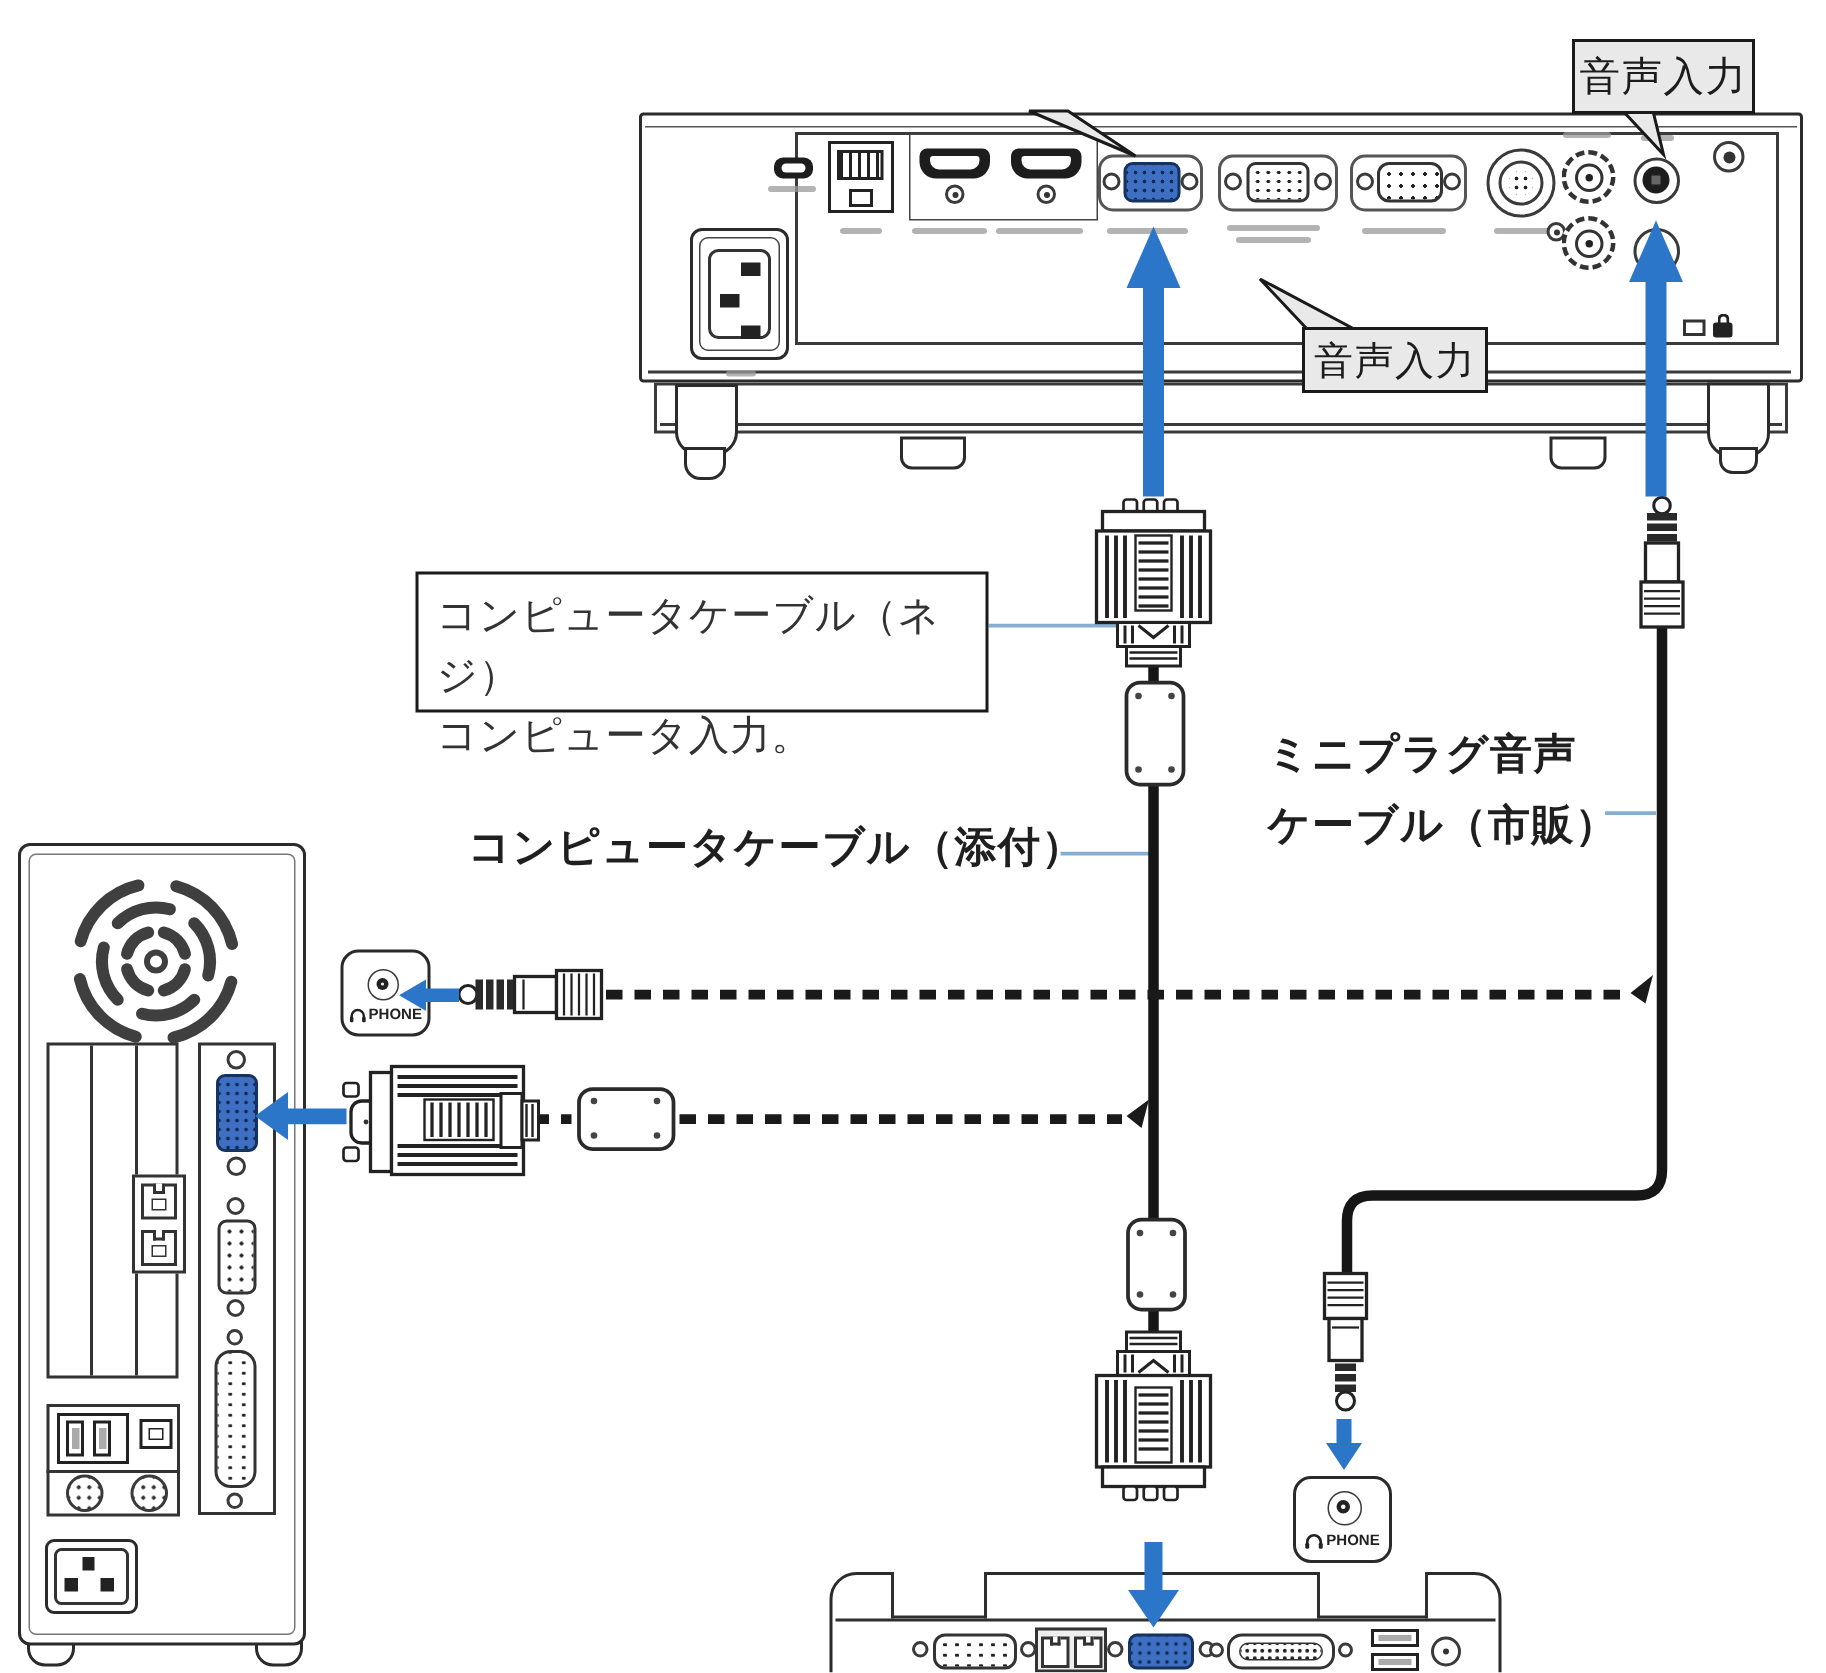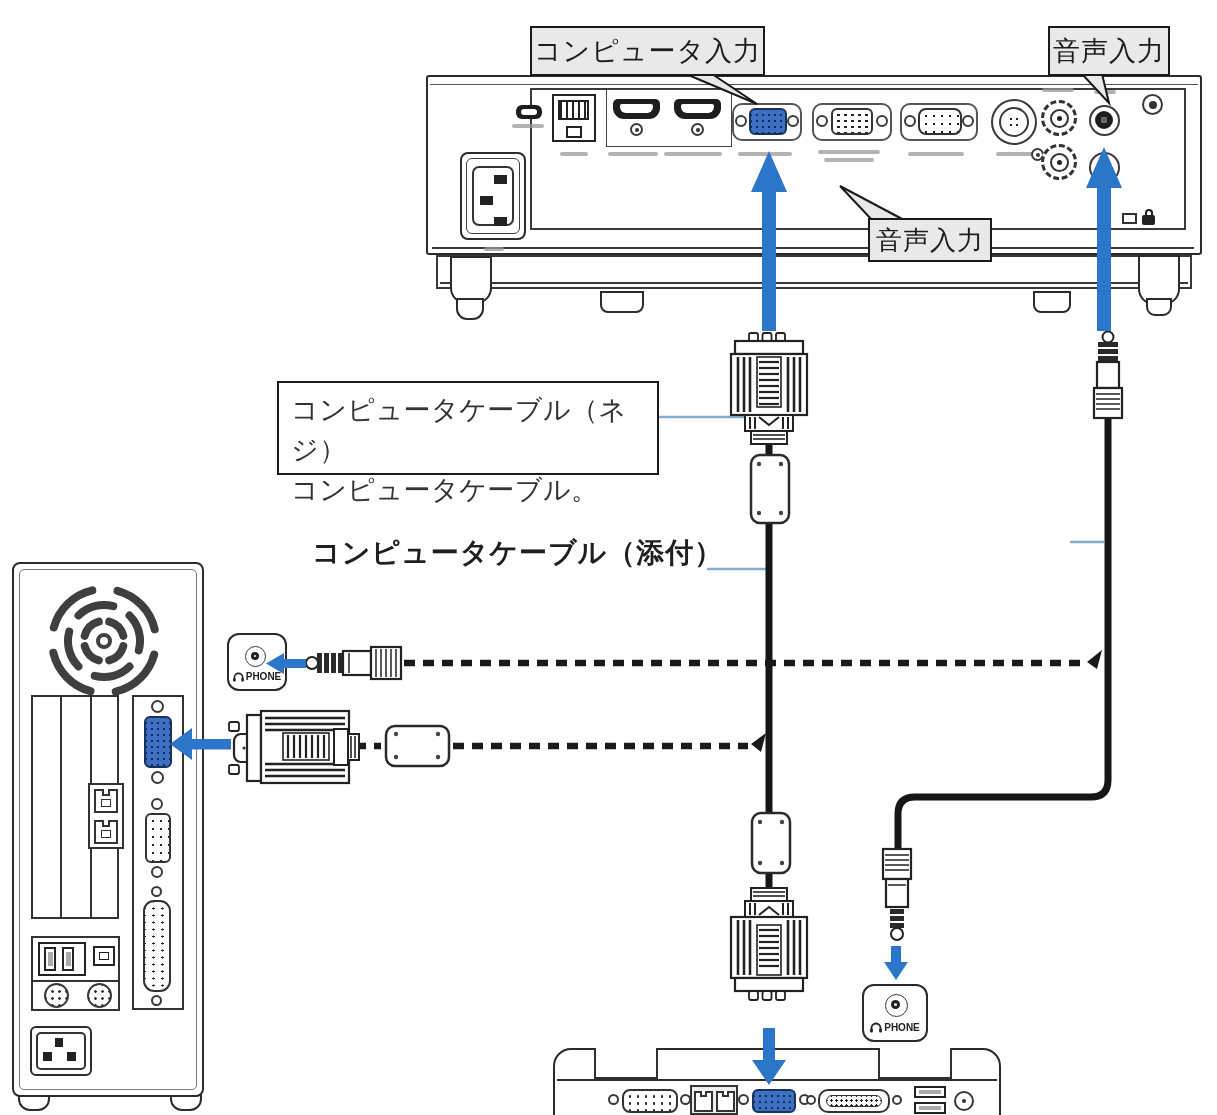--- a/index.html
+++ b/index.html
@@ -121,37 +121,38 @@
   <div class="a c" style="left:1089px;top:152px;width:31px;height:31px;border-width:2.5px;z-index:2;"></div>
 
   <div class="a c" style="left:1142px;top:94px;width:21px;height:21px;border-width:2.5px;z-index:2;">
     <div style="position:absolute;left:4.5px;top:4.5px;width:8px;height:8px;border-radius:50%;background:#333;"></div>
   </div>
 
   <div class="a" style="left:1122px;top:213px;width:15px;height:11px;border:2.5px solid #333;z-index:2;"></div>
   <div class="a" style="left:1145px;top:209px;width:8px;height:8px;border:2.5px solid #222;border-bottom:none;border-radius:5px 5px 0 0;z-index:2;"></div>
   <div class="a" style="left:1142px;top:215px;width:13px;height:10px;background:#222;border-radius:2px;z-index:2;"></div>
 
-  <div class="a callout" style="left:530px;top:26px;width:235px;height:50px;">
-    <span>コンピュータ入力</span>
-  </div>
   <div class="a callout" style="left:1048px;top:26px;width:122px;height:50px;">
     <span>音声入力</span>
   </div>
   <div class="a callout" style="left:868px;top:218px;width:124px;height:44px;font-size:26px;">
     <span>音声入力</span>
   </div>
 
   <div class="a" style="left:277px;top:381px;width:382px;height:94px;border:2.5px solid #1a1a1a;background:#fff;z-index:6;
               font-size:27px;line-height:40px;padding:7px 12px;color:#333;letter-spacing:0.5px;">
     <div>コンピュータケーブル（ネジ）</div>
-    <div>コンピュータケーブル。</div>
-  </div>
-
-  <div class="a cable-label" style="left:312px;top:534px;">コンピュータケーブル（添付）</div>
+    <div>コンピュータ入力。</div>
+  </div>
+
+  <div class="a cable-label" style="left:312px;top:546px;">コンピュータケーブル（添付）</div>
+  <div class="a cable-label" style="left:845px;top:479px;line-height:47px;">
+    <div>ミニプラグ音声</div>
+    <div>ケーブル（市販）</div>
+  </div>
 
   <div class="a phonebox" style="left:227px;top:633px;width:60px;height:58px;">
     <div class="c" style="position:absolute;left:16px;top:11px;width:21px;height:21px;border-width:1.8px;">
       <div style="position:absolute;left:4.5px;top:4.5px;width:8px;height:8px;background:#222;border-radius:50%;"></div>
       <div style="position:absolute;left:7.5px;top:7.5px;width:2px;height:2px;background:#fff;border-radius:50%;"></div>
     </div>
     <div class="phonerow" style="top:36px;">
       <svg width="11" height="10" viewBox="0 0 12 11">
           <path d="M1.5,10 V6 A4.5,4.5 0 0 1 10.5,6 V10" fill="none" stroke="#222" stroke-width="1.8"></path>
           <rect x="0.2" y="6.5" width="2.6" height="4" rx="1" fill="#222"></rect>

